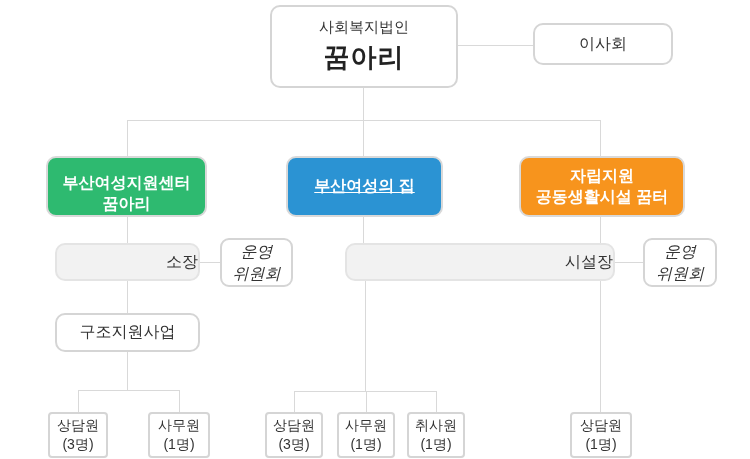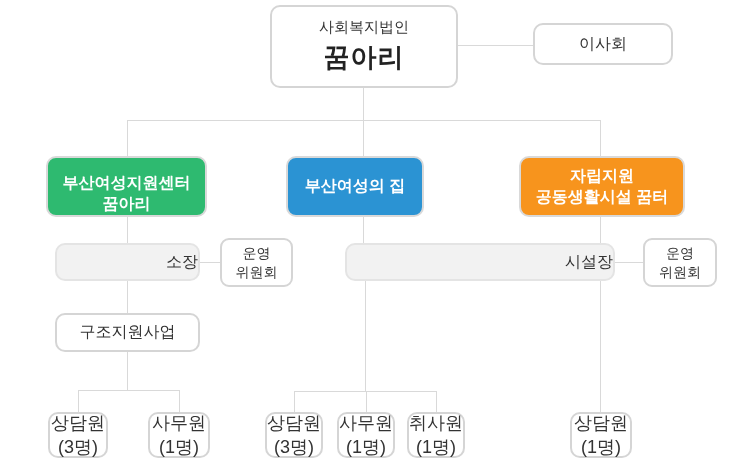--- a/index.html
+++ b/index.html
@@ -10,23 +10,23 @@
   .box{
     position:absolute;box-sizing:border-box;display:flex;flex-direction:column;
     align-items:center;justify-content:center;text-align:center;
     border-radius:10px;background:#fff;border:2px solid #d5d5d5;
   }
   .gray-box{background:#f2f2f2;border:2px solid #e4e4e4;align-items:flex-end;}
   .color-box{color:#fff;font-weight:bold;border:2px solid #d9d9d9;}
   .root-line1{font-size:15px;color:#333;margin-bottom:3px;}
   .root-line2{font-size:26px;font-weight:bold;color:#222;letter-spacing:1px;}
   .t15{font-size:16px;}
-  .t14{font-size:14px;line-height:1.35;}
+  .t14{font-size:16px;line-height:1.35;font-style:italic;}
   .cline{font-size:16px;line-height:1.3;}
-  .staff{font-size:18px;line-height:1.35;border-radius:10px;}
+  .staff{font-size:14px;line-height:1.35;border-radius:4px;}
   .hline,.vline{position:absolute;background:#d9d9d9;}
   .hline{height:1px;}
   .vline{width:1px;}
 </style>
 </head>
 <body>
 
 <div id="canvas">
 
   <div class="vline" style="left:363px;top:88px;height:32px;"></div>
@@ -61,21 +61,21 @@
 
   <div class="box t15" style="left:533px;top:23px;width:140px;height:42px;">
     <div>이사회</div>
   </div>
 
   <div class="box color-box" style="left: 46px; top: 156px; width: 161px; height: 61px; background-color: rgb(46, 186, 112); justify-content: flex-end;">
     <div class="cline">부산여성지원센터</div>
     <div class="cline">꿈아리</div>
   </div>
 
-  <div class="box color-box" style="left: 286px; top: 156px; width: 138px; height: 61px; background-color: rgb(43, 147, 211);">
+  <div class="box color-box" style="left: 286px; top: 156px; width: 157px; height: 61px; background-color: rgb(43, 147, 211); text-decoration: underline;">
     <div class="cline">부산여성의 집</div>
   </div>
 
   <div class="box color-box" style="left: 519px; top: 156px; width: 166px; height: 61px; background-color: rgb(247, 148, 29);">
     <div class="cline">자립지원</div>
     <div class="cline">공동생활시설 꿈터</div>
   </div>
 
   <div class="box gray-box t15" style="left:55px;top:243px;width:145px;height:38px;">
     <div>소장</div>

